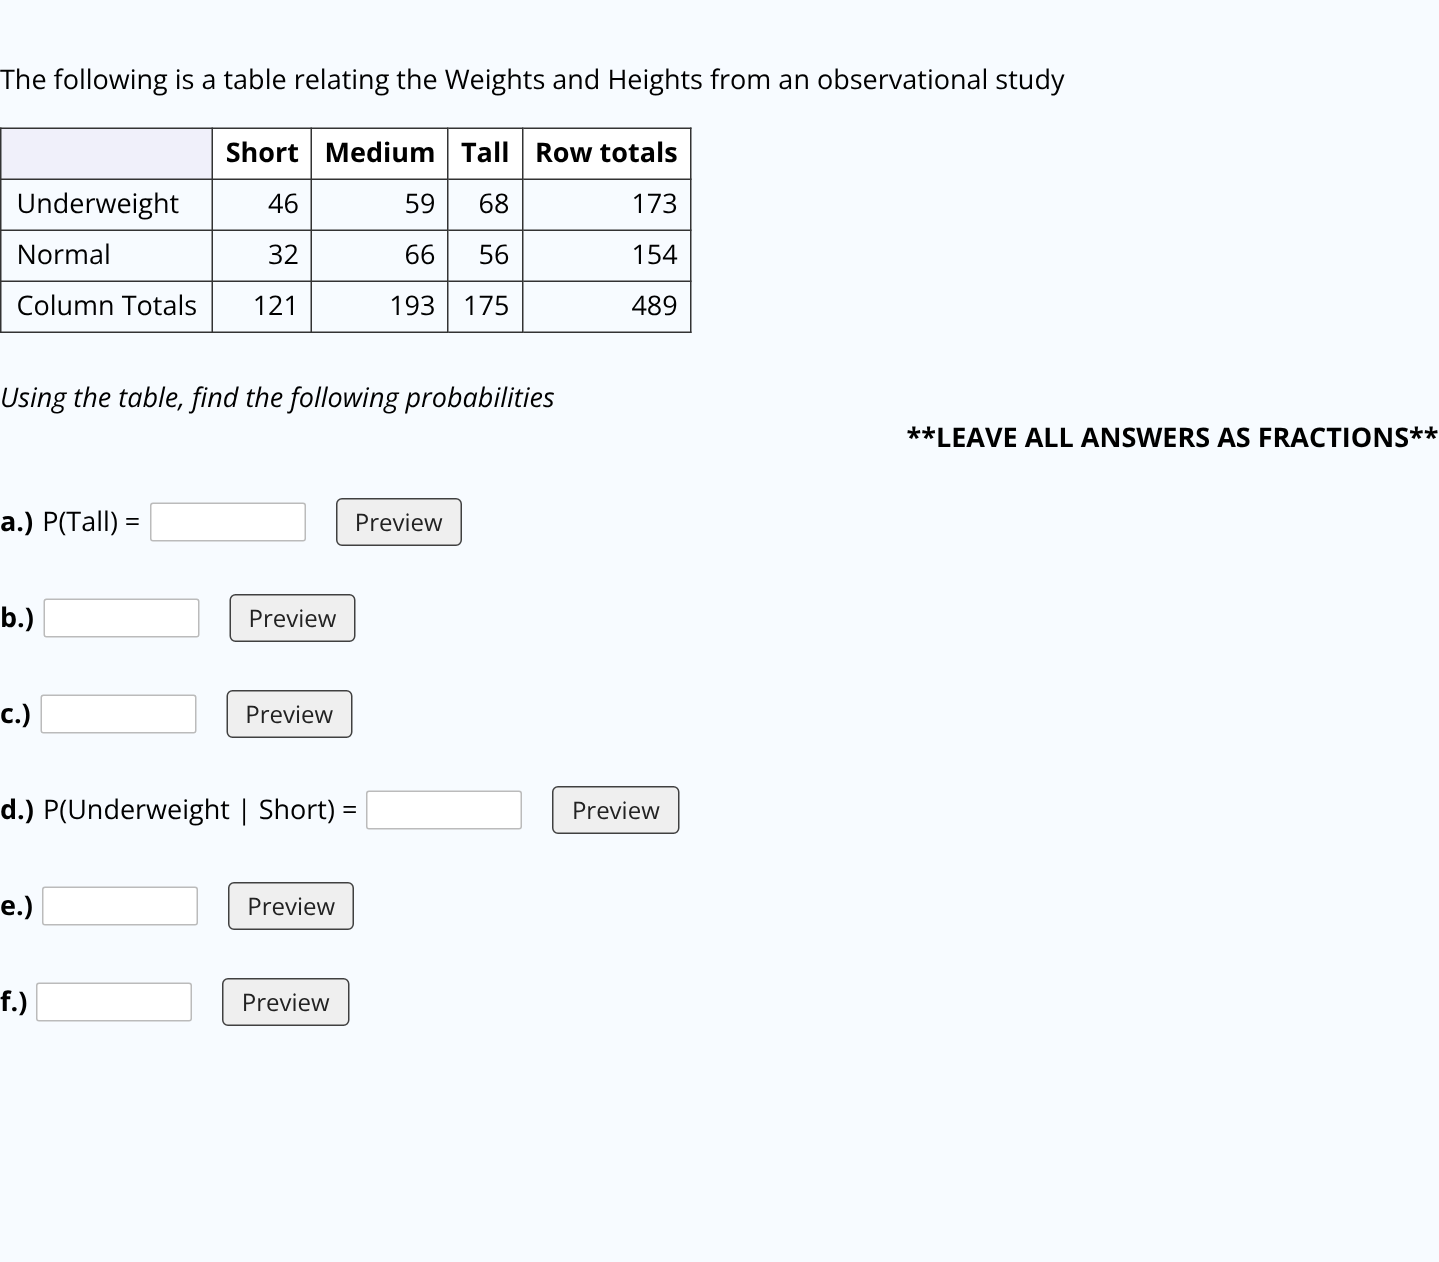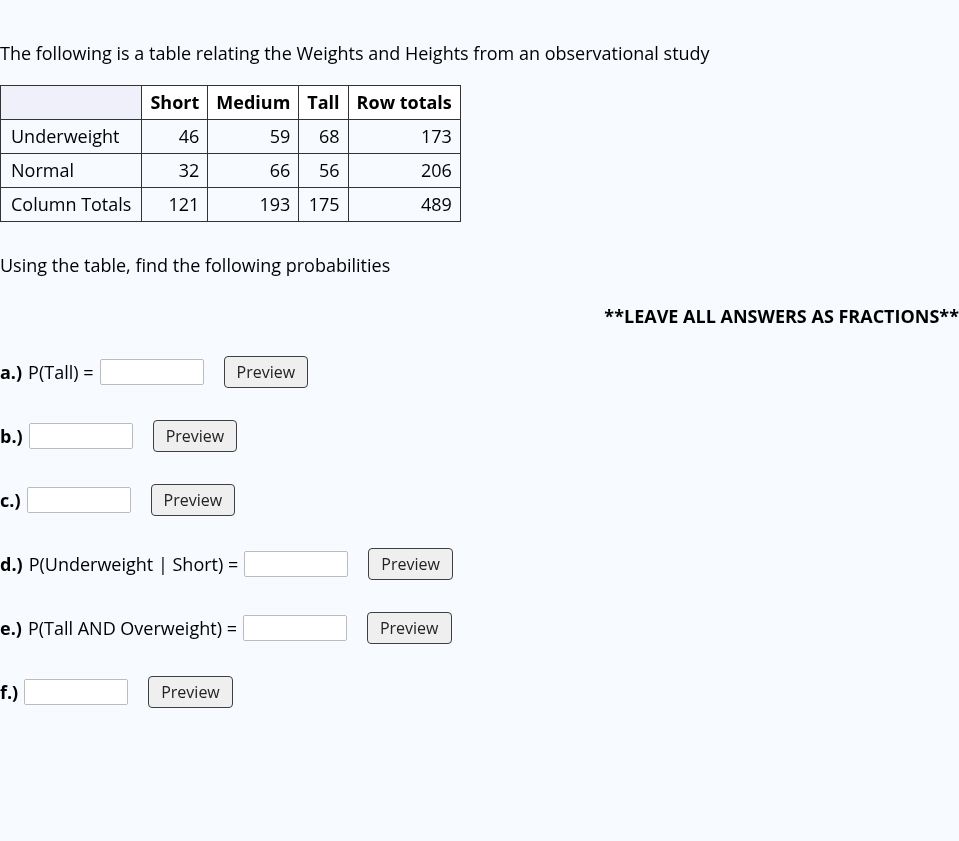--- a/index.html
+++ b/index.html
@@ -37,21 +37,21 @@
     }
     th.corner {
       background: #f0f0fa;
       border: 1px solid #333;
     }
     td.row-label {
       text-align: left;
       padding: 3px 10px;
     }
     .subhead {
-      margin-bottom: 24px;
+      font-style: italic;
     }
     .bold-instruct {
       font-weight: 700;
       margin-bottom: 26px;
       text-align: right;
     }
     .question {
       display: flex;
       align-items: center;
       gap: 6px;
@@ -105,21 +105,21 @@
       <td>46</td>
       <td>59</td>
       <td>68</td>
       <td>173</td>
     </tr>
     <tr>
       <td class="row-label">Normal</td>
       <td>32</td>
       <td>66</td>
       <td>56</td>
-      <td>206</td>
+      <td>154</td>
     </tr>
     <tr>
       <td class="row-label">Column Totals</td>
       <td>121</td>
       <td>193</td>
       <td>175</td>
       <td>489</td>
     </tr>
   </tbody>
 </table>
@@ -149,21 +149,20 @@
 
 <div class="question">
   <span class="q-label">d.)</span>
   <span class="q-text">P(Underweight | Short) = </span>
   <input type="text" class="answer" style="">
   <button class="preview">Preview</button>
 </div>
 
 <div class="question">
   <span class="q-label">e.)</span>
-  <span class="q-text">P(Tall AND Overweight) = </span>
   <input type="text" class="answer" style="">
   <button class="preview">Preview</button>
 </div>
 
 <div class="question">
   <span class="q-label">f.)</span>
   <input type="text" class="answer" style="">
   <button class="preview">Preview</button>
 </div>
 

